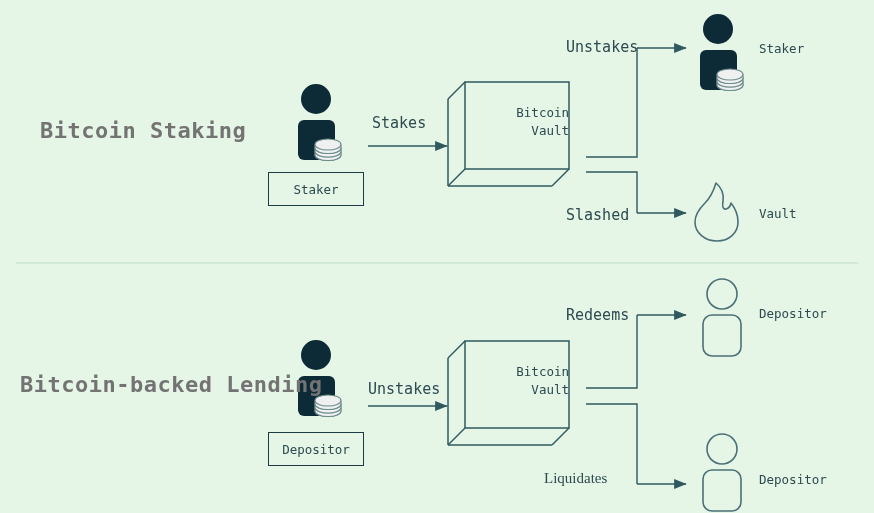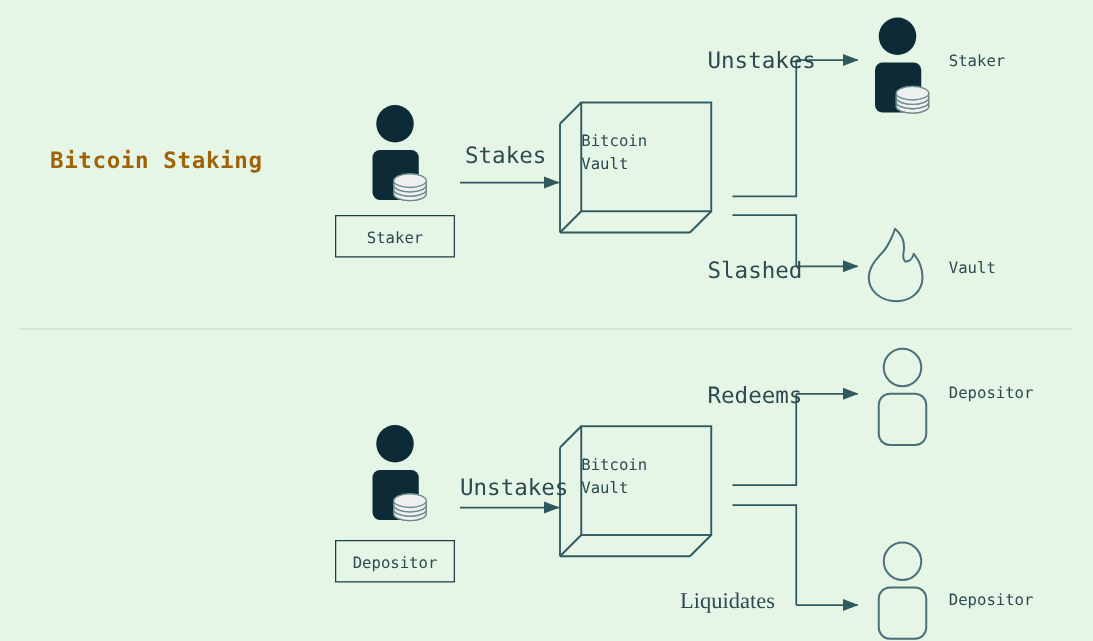--- a/index.html
+++ b/index.html
@@ -21,45 +21,45 @@
     position: absolute;
     top: 0;
     left: 0;
     width: 874px;
     height: 513px;
   }
   .section-title {
     position: absolute;
     font-family: "DejaVu Sans Mono", "Liberation Mono", monospace;
     font-weight: bold;
-    font-size: 18px;
+    font-size: 22px;
     letter-spacing: 0.5px;
-    color: #a16207;
+    color: #737373;
     white-space: nowrap;
   }
   .edge-label {
     position: absolute;
     font-family: "DejaVu Sans Mono", "Liberation Mono", monospace;
-    font-size: 18px;
+    font-size: 15px;
     color: #2c4a4f;
     white-space: nowrap;
   }
   .node-label {
     position: absolute;
     font-family: "DejaVu Sans Mono", "Liberation Mono", monospace;
     font-size: 12.5px;
     color: #2c4a4f;
     white-space: nowrap;
   }
   .vault-text {
     position: absolute;
     font-family: "DejaVu Sans Mono", "Liberation Mono", monospace;
     font-size: 12.5px;
     color: #2c4a4f;
-    text-align: left;
+    text-align: right;
     line-height: 1.45;
     white-space: pre-line;
   }
   .actor-box {
     position: absolute;
     border: 1.4px solid #1d3d45;
     background: transparent;
     display: flex;
     align-items: center;
     justify-content: center;
@@ -206,20 +206,21 @@
     </div>
 
   <div class="edge-label" style="left:566px; top:38px;">Unstakes</div>
 
   <div class="node-label" style="left:759px; top:41px;">Staker</div>
 
   <div class="edge-label" style="left:566px; top:206px;">Slashed</div>
 
   <div class="node-label" style="left:759px; top:206px;">Vault</div>
 
+  <div class="section-title" style="left:20px; top:372px;">Bitcoin-backed Lending</div>
 
   <div class="edge-label" style="left:368px; top:380px;">Unstakes</div>
 
   <div class="vault-text" style="left:465px; top:363px; width:104px;"><span>Bitcoin</span><br><span>Vault</span></div>
 
   <div class="actor-box" style="left:268px; top:432px; width:96px; height:34px;">
       <span>Depositor</span>
     </div>
 
   <div class="edge-label" style="left:566px; top:306px;">Redeems</div>

